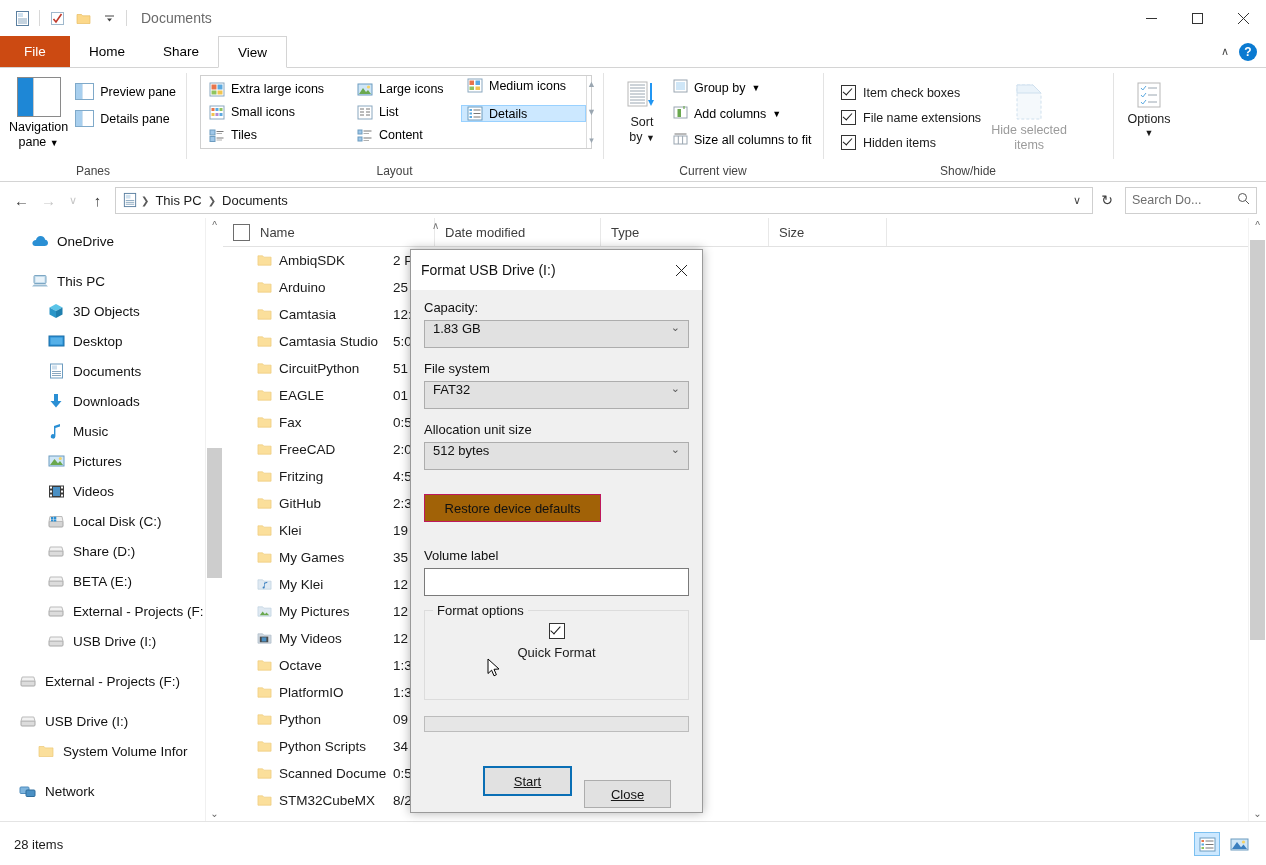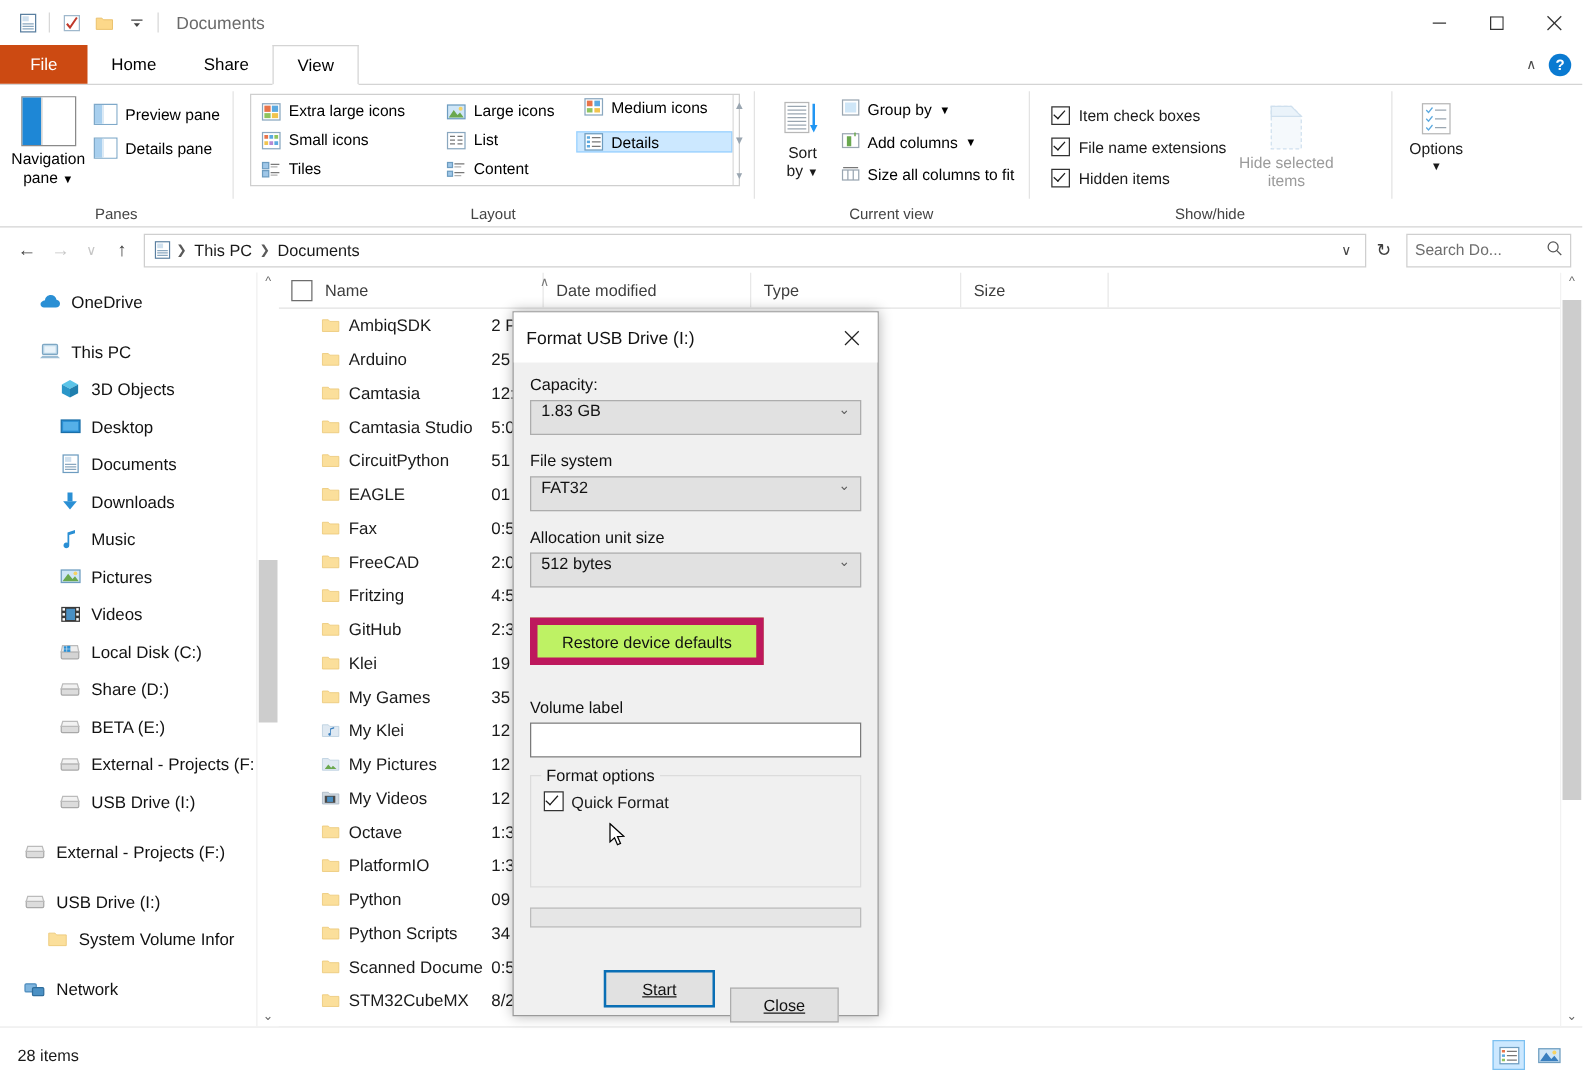--- a/index.html
+++ b/index.html
@@ -567,22 +567,22 @@
     padding: 0 8px;
     font-size: 13px;
     color: #111;
     margin-bottom: 13px;
   }
   .dlg-combo .cv { flex: 1; }
   .dlg-combo .carrow { color: #5a5a5a; font-size: 11px; }
   .dlg-btn {
     height: 26px;
     min-width: 155px;
-    border: 6px solid #be185d;
-    background: #bef264;
+    border: 1px solid #be185d;
+    background: #a16207;
     display: inline-flex;
     align-items: center;
     justify-content: center;
     font-size: 13px;
     color: #111;
     padding: 0 10px;
   }
   .dlg-input {
     height: 26px;
     border: 1px solid #7a7a7a;
@@ -603,20 +603,21 @@
     background: #f0f0f0;
     padding: 0 4px;
     font-size: 13px;
     color: #111;
   }
   .gb-check {
     display: flex;
     align-items: center;
     gap: 6px;
     font-size: 13px;
+    flex-direction: column;
   }
   .gb-check .cb {
     width: 14px; height: 14px;
     border: 1px solid #333;
     background: #fff;
     position: relative;
     flex: 0 0 14px;
   }
   .gb-check .cb.on::after {
     content: "";

